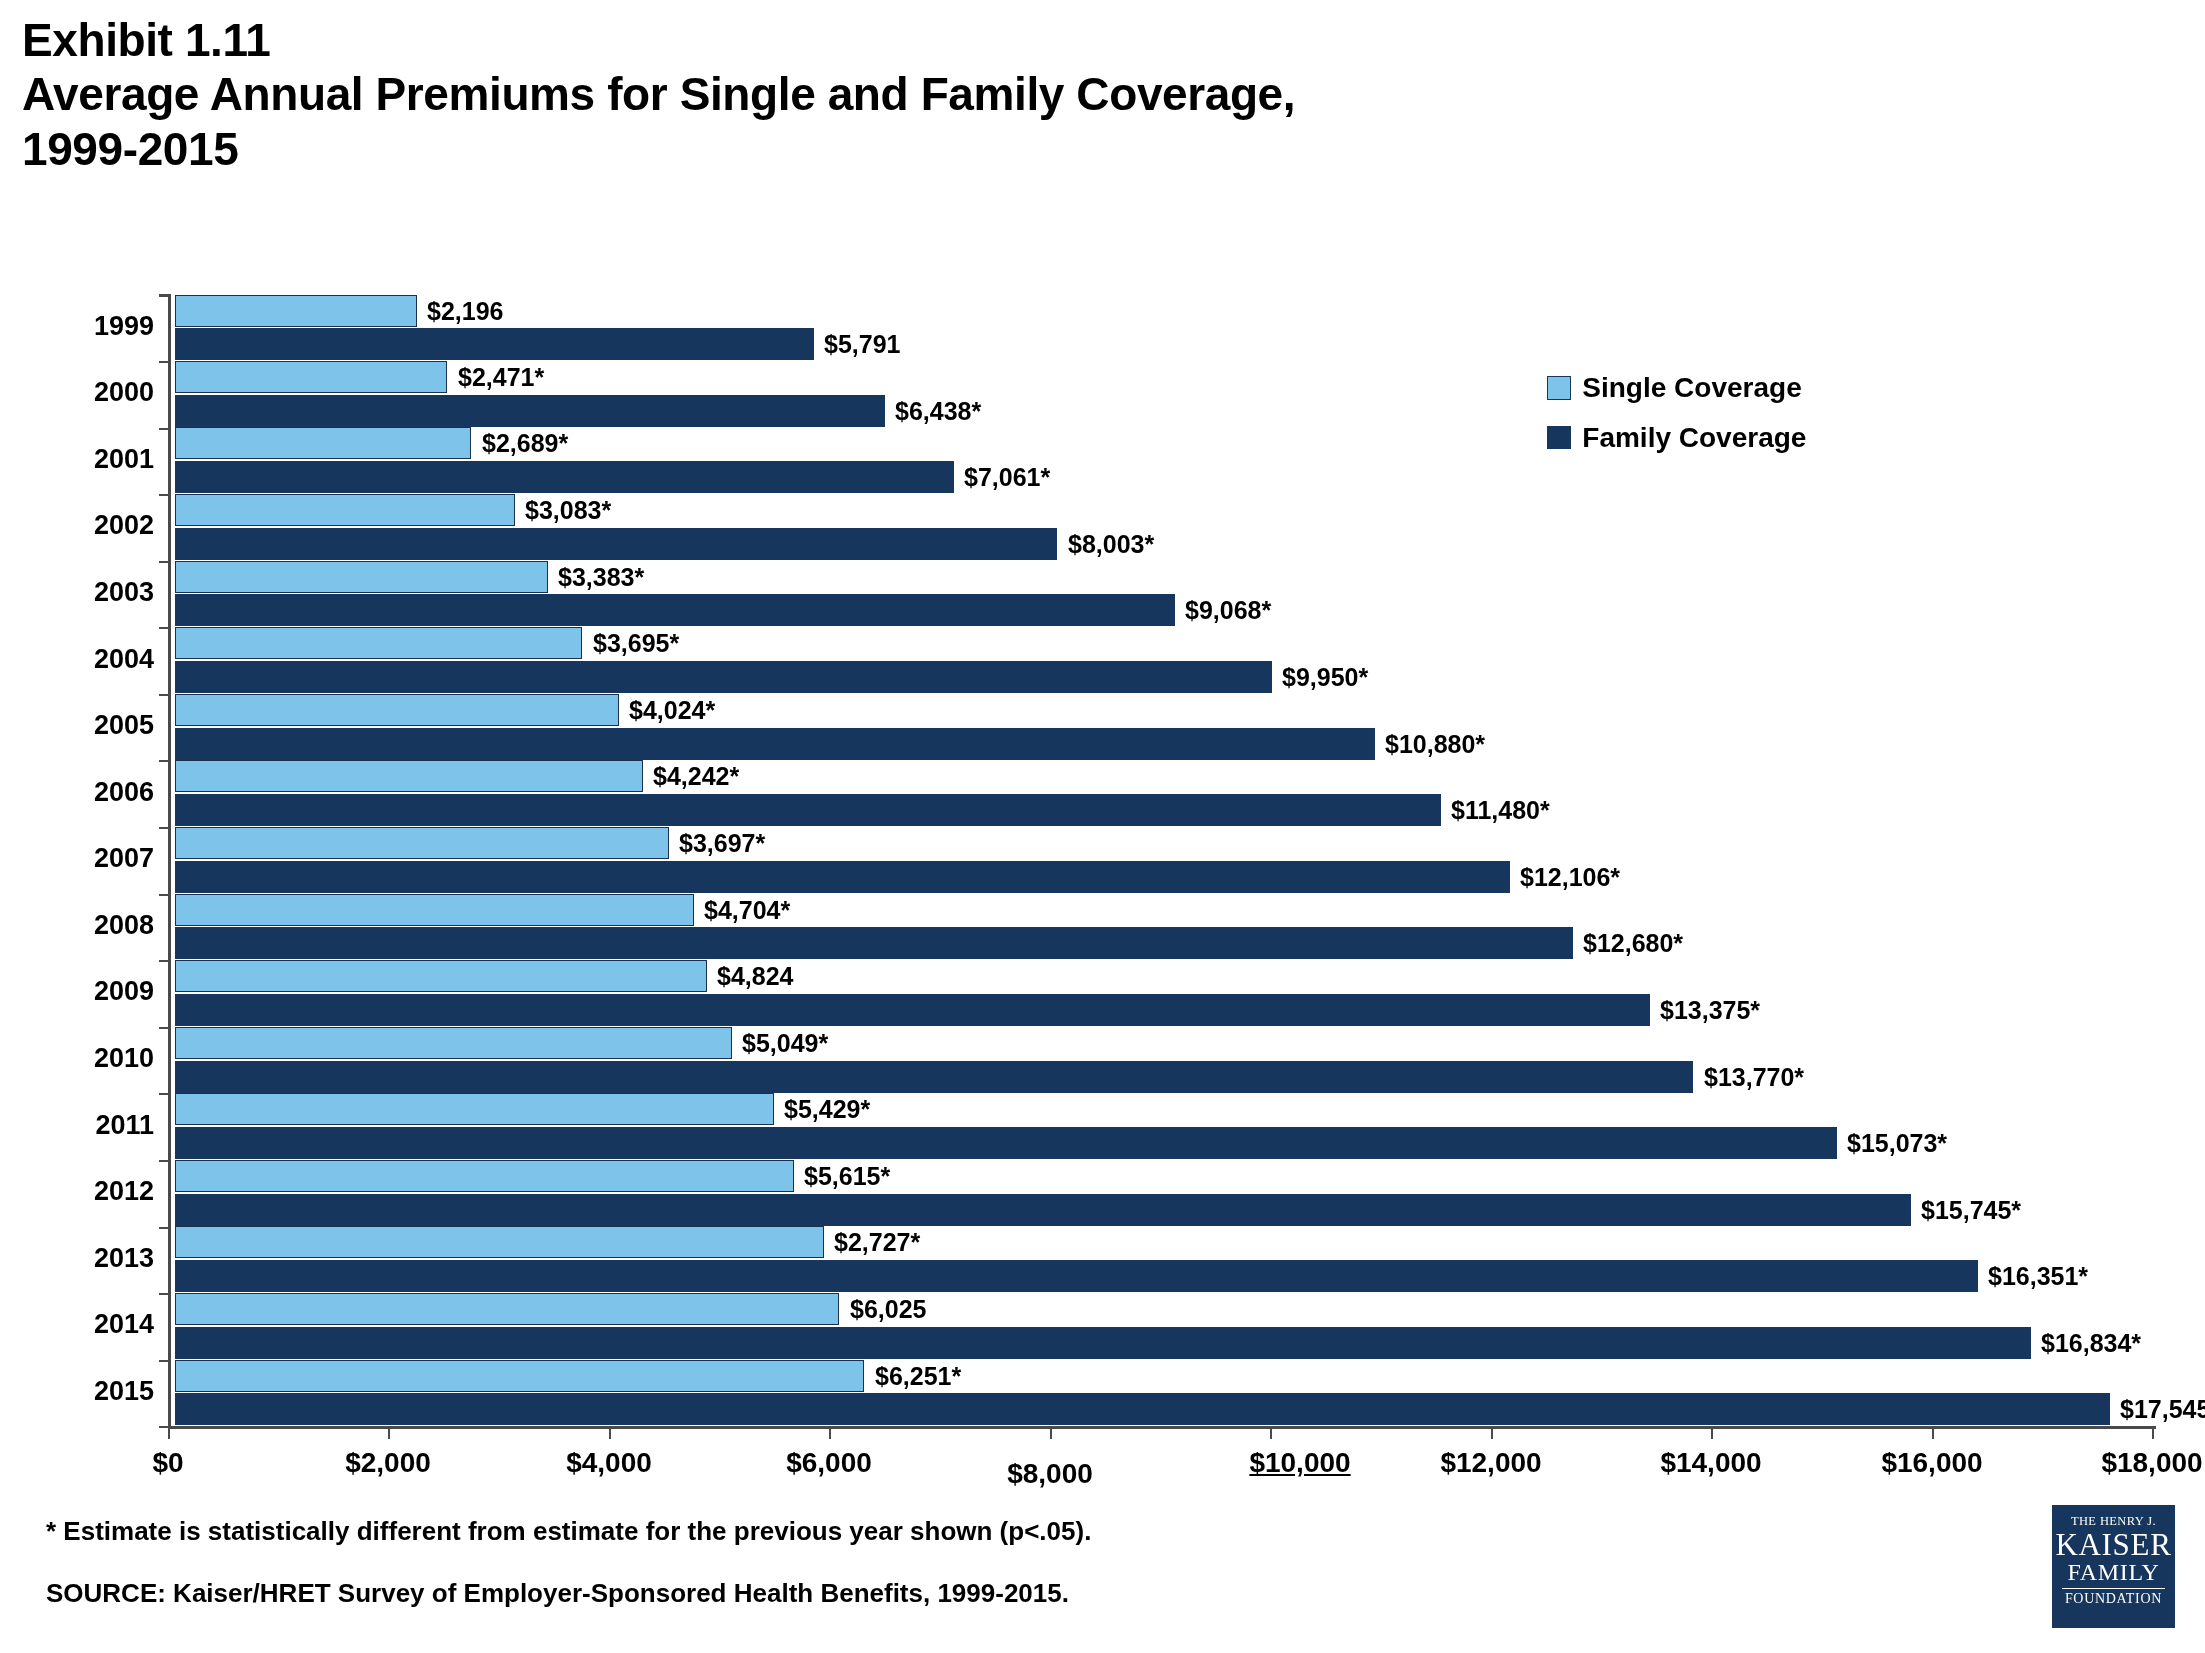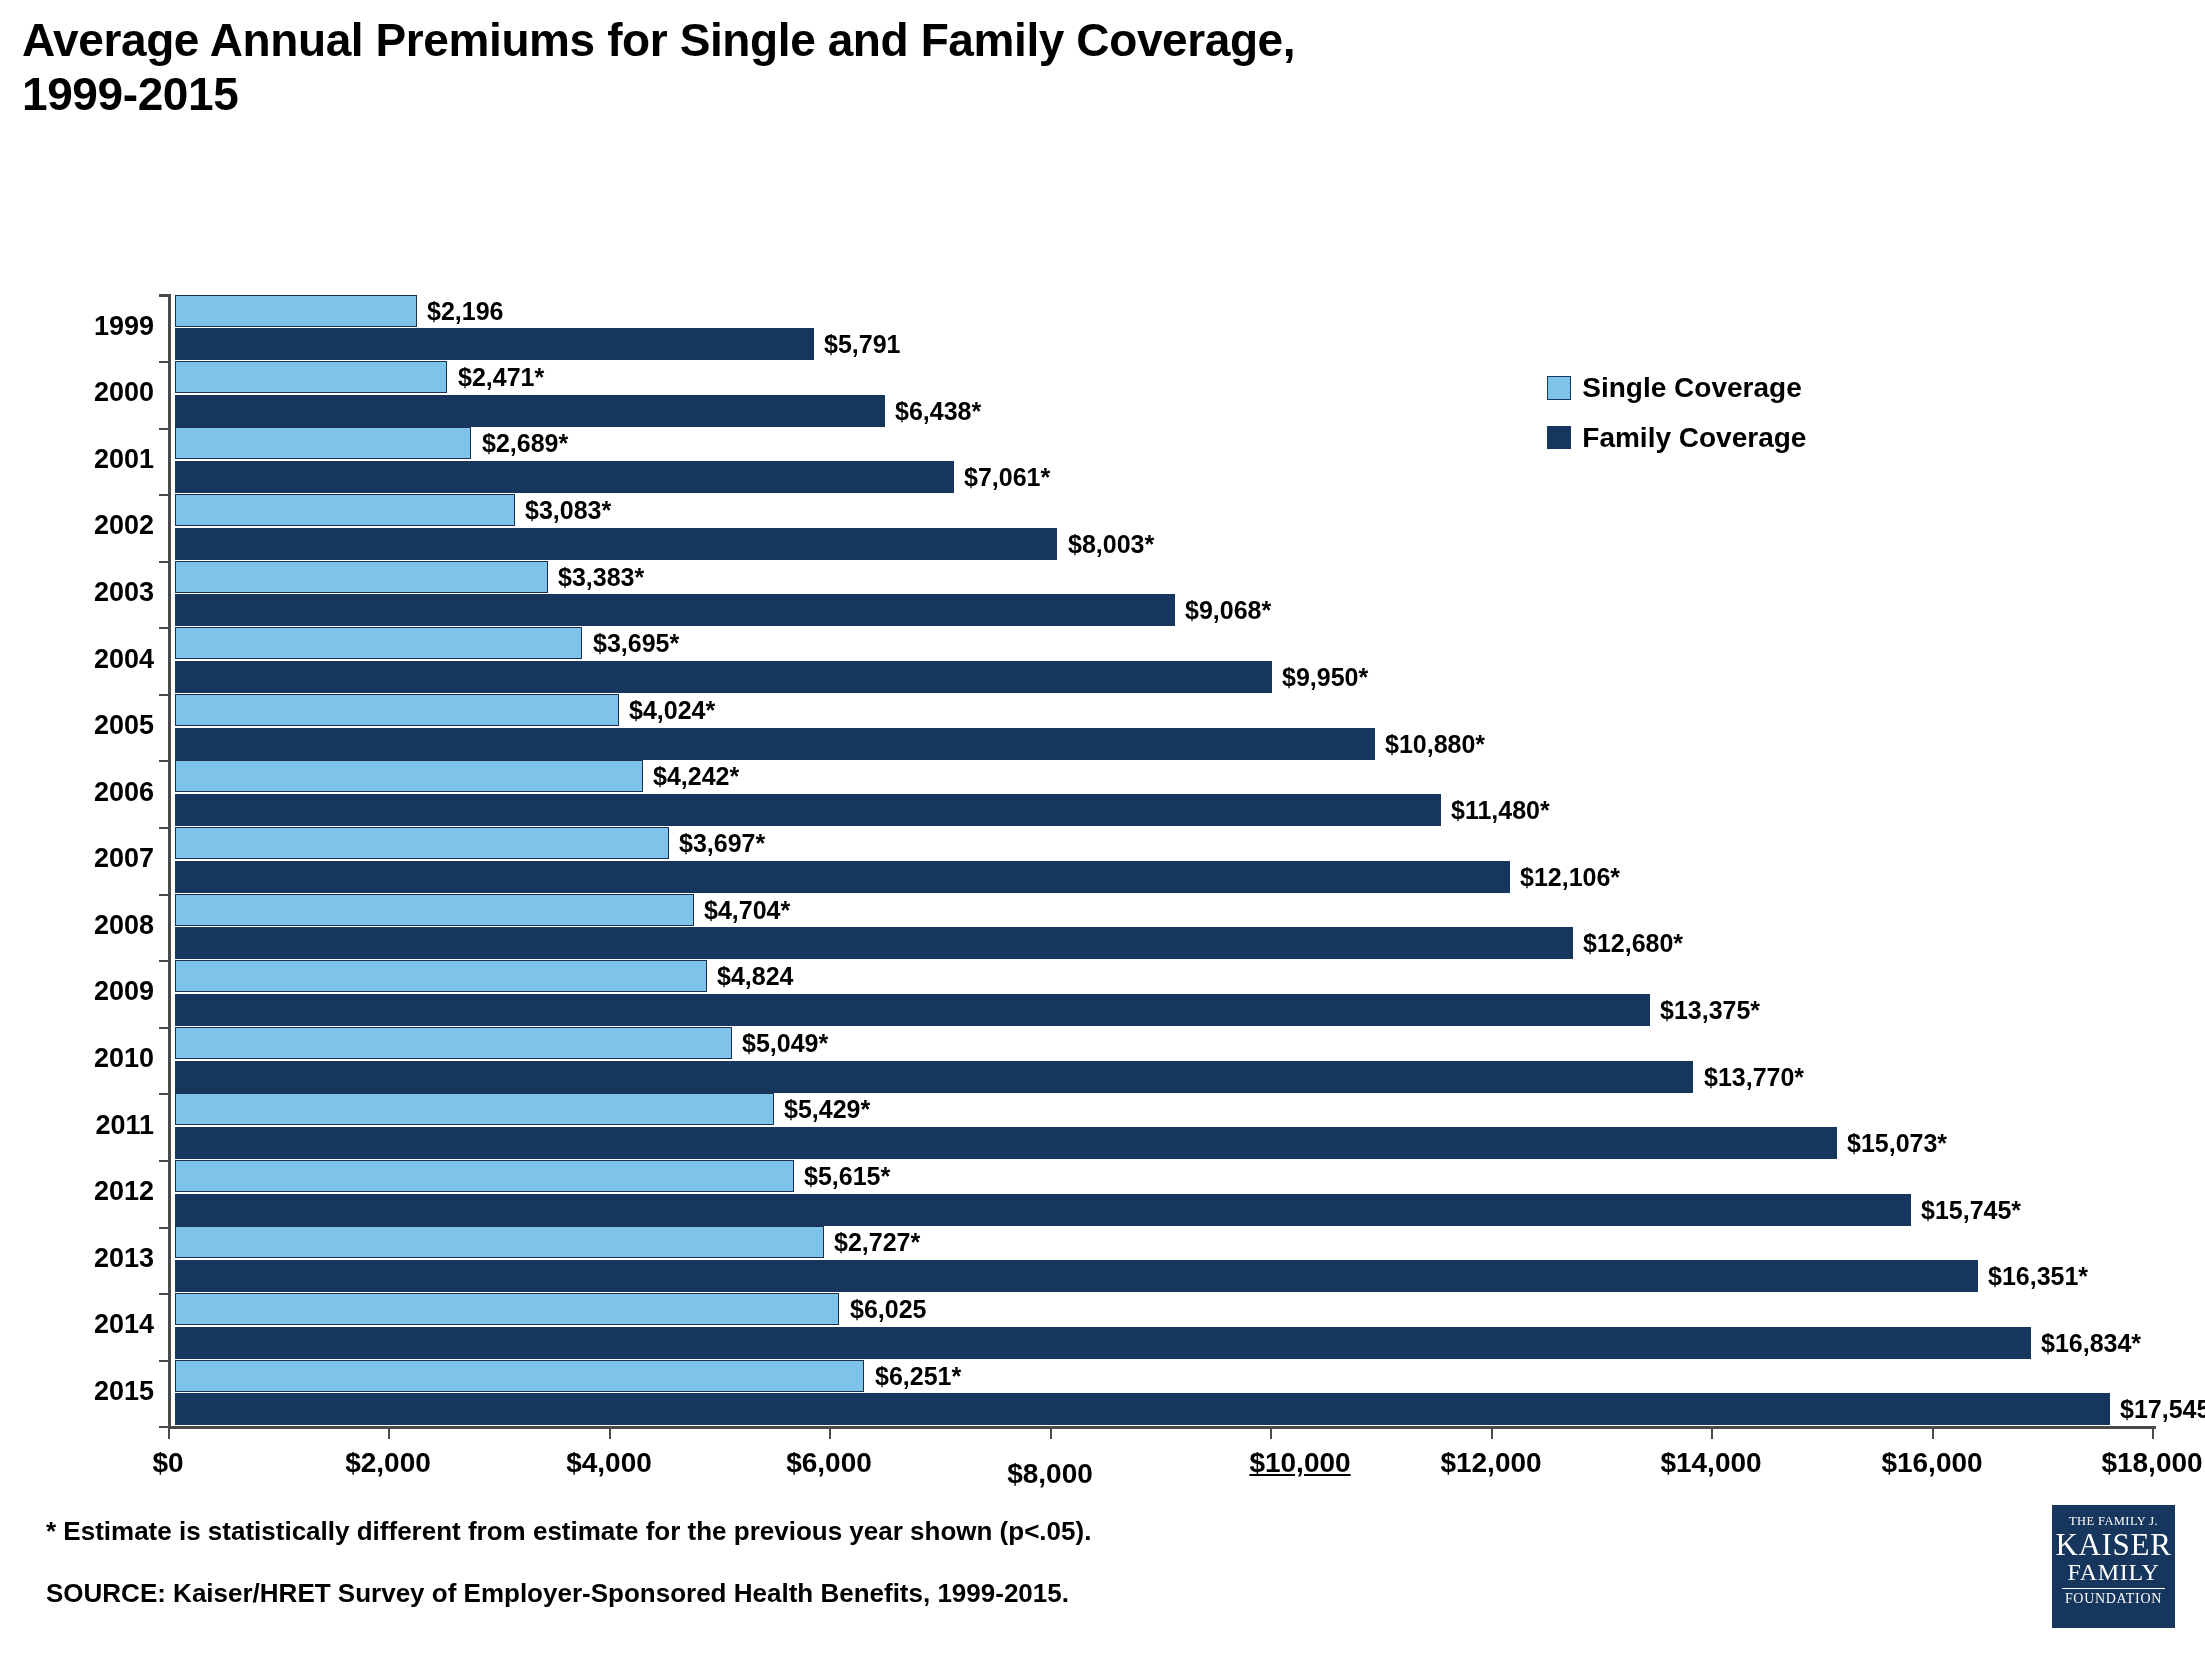--- a/index.html
+++ b/index.html
@@ -210,20 +210,21 @@
     letter-spacing: 0.7px;
     border-top: 1.5px solid #ffffff;
     margin: 2.9px 10.3px 0 10.3px;
     padding-top: 2.2px;
   }
 </style>
 </head>
 <body>
 
 <div class="title-block">
+  <div class="title-line">Exhibit 1.11</div>
   <div class="title-line">Average Annual Premiums for Single and Family Coverage,</div>
   <div class="title-line">1999-2015</div>
 </div>
 
 <div class="chart-wrap">
   <div class="year-col" id="year-col">
       <div class="year-label" style="top: 18.6px;">1999</div>
       <div class="year-label" style="top: 85px;">2000</div>
       <div class="year-label" style="top: 152px;">2001</div>
       <div class="year-label" style="top: 218px;">2002</div>
@@ -365,18 +366,18 @@
     <div class="tick-v" style="top: 1073px;"></div>
     <div class="tick-v" style="top: 1139px;"></div>
   </div>
 
 <div class="footnotes">
   <div class="footnote">* Estimate is statistically different from estimate for the previous year shown (p&lt;.05).</div>
   <div class="footnote">SOURCE:  Kaiser/HRET Survey of Employer-Sponsored Health Benefits, 1999-2015.</div>
 </div>
 
 <div class="logo">
-  <div class="l1">THE FAMILY J.</div>
+  <div class="l1">THE HENRY J.</div>
   <div class="l2">KAISER</div>
   <div class="l3">FAMILY</div>
   <div class="l4">FOUNDATION</div>
 </div>
 
 
 </body></html>

